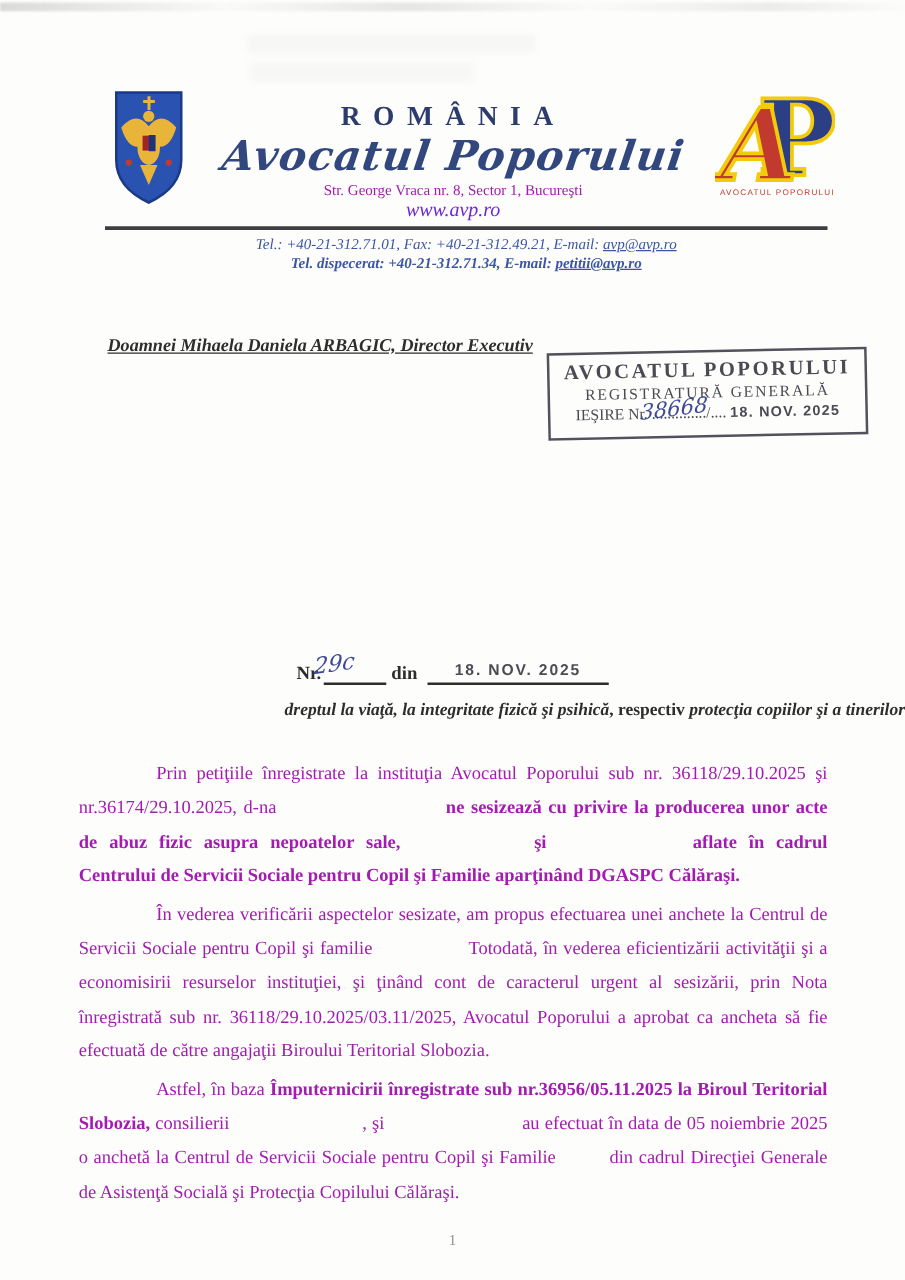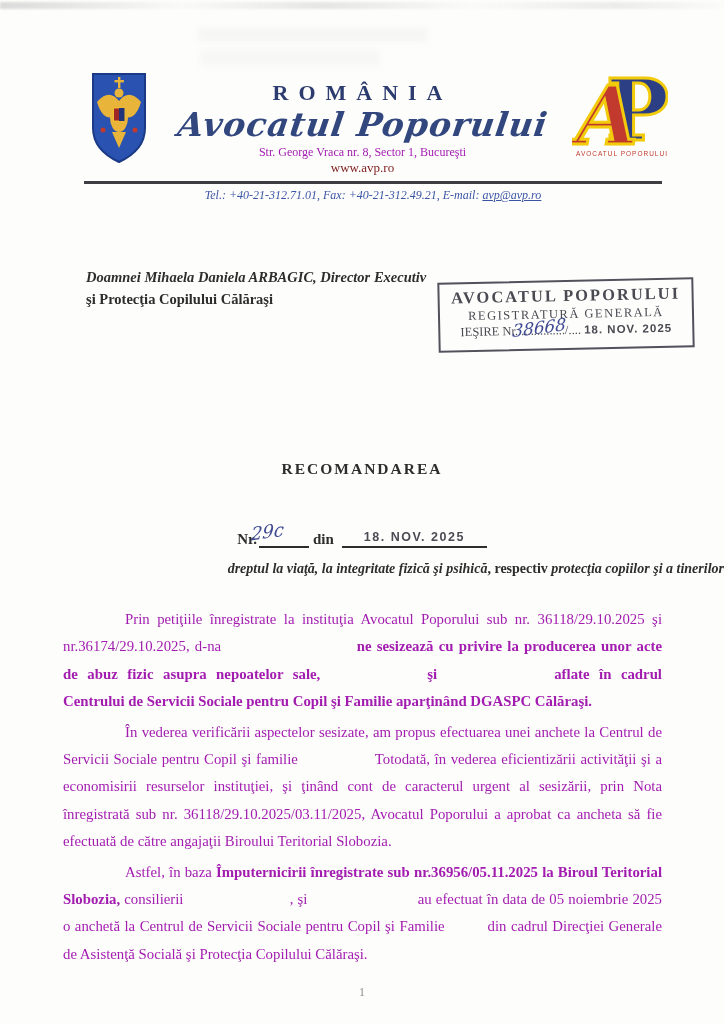--- a/index.html
+++ b/index.html
@@ -18,30 +18,30 @@
   .scan-smudge2{position:absolute;top:50px;left:200px;width:180px;height:16px;background:rgba(150,150,150,.06);filter:blur(3px);}
 
   
   .coat{position:absolute;left:90px;top:70px;width:58px;height:94px;}
   .hdr-center{position:absolute;left:165px;top:80px;width:395px;text-align:center;}
   .country{font-size:22px;font-weight:bold;letter-spacing:10px;color:#2d3c6e;}
   .script{display:inline-block;font-size:33px;font-style:italic;font-weight:bold;
     color:#31477e;transform:skewX(-8deg);letter-spacing:1px;line-height:36px;margin-top:1px;
     font-family:"DejaVu Serif",serif;}
   .address{font-size:12px;color:#a21caf;margin-top:2px;}
-  .website{font-size:13px;color:#7f1d1d;}
+  .website{font-size:16px;color:#6d28d9;font-style:italic;}
   .ap-logo{position:absolute;left:572px;top:64px;width:96px;height:104px;}
   .rule{position:absolute;left:84px;top:181px;width:578px;height:3px;background:#3e3e42;}
   .contact{position:absolute;left:84px;top:188px;width:578px;text-align:center;
     color:#3a55a4;font-size:12px;line-height:15px;font-style:italic;}
   .contact .l2{font-weight:bold;}
   .email{text-decoration:underline;}
 
   
-  .addressee{position:absolute;left:86px;top:268px;font-size:14.5px;line-height:18px;}
+  .addressee{position:absolute;left:86px;top:268px;font-size:14.5px;line-height:18px;text-decoration:underline;}
   .addr1{font-weight:bold;font-style:italic;}
   .addr2,.addr3{font-weight:bold;margin-top:6px;}
   .addr3{margin-top:4px;}
 
   
   .stamp{position:absolute;left:438px;top:280px;width:252px;height:66px;
     border:2px solid #52525c;transform:rotate(-1.2deg);color:#4a4a52;
     text-align:center;background:rgba(255,255,255,.0);}
   .stamp-l1{font-size:16.5px;letter-spacing:2px;margin-top:4px;font-weight:600;}
   .stamp-l2{font-size:12.5px;letter-spacing:1.5px;margin-top:1px;}
@@ -114,38 +114,37 @@
       <text x="34" y="76" font-family="'DejaVu Serif',serif" font-size="84" font-weight="bold" fill="#2c3f85" stroke="#f2cc0c" stroke-width="3">P</text>
       <text x="4" y="80" font-family="'DejaVu Serif',serif" font-size="80" font-weight="bold" font-style="italic" fill="#c23a2e" stroke="#f2cc0c" stroke-width="3">A</text>
       <text x="50" y="92" text-anchor="middle" font-family="'Liberation Sans',sans-serif" font-size="6.5" letter-spacing="1" fill="#c23a2e">AVOCATUL POPORULUI</text>
     </svg>
   </div>
 
   <div class="rule"></div>
 
   <div class="contact">
     <div class="l1"><span>Tel.: +40-21-312.71.01, Fax: +40-21-312.49.21, E-mail: </span><span class="email">avp@avp.ro</span></div>
+    <div class="l2"><span>Tel. dispecerat: +40-21-312.71.34, E-mail: </span><span class="email">petitii@avp.ro</span></div>
   </div>
 
   <div class="addressee">
     <div class="addr1">Doamnei Mihaela Daniela ARBAGIC, Director Executiv</div>
-    <div class="addr3">şi Protecţia Copilului Călăraşi</div>
   </div>
 
   <div class="stamp">
     <div class="stamp-l1">AVOCATUL POPORULUI</div>
     <div class="stamp-l2">REGISTRATURĂ GENERALĂ</div>
     <div class="stamp-l3">
       <span>IEŞIRE Nr. </span><span>..............</span><span>/</span><span>....</span>
       <span class="stamp-date">18. NOV. 2025</span>
       <span class="stamp-hw">38668</span>
     </div>
   </div>
 
-  <div class="rec-title">RECOMANDAREA</div>
 
   <div class="nr-line">
     <span>Nr.</span><span class="u1"><span class="hw-nr">29c</span></span><span>din</span><span class="u2"><span class="date-stamp">18. NOV. 2025</span></span>
   </div>
 
   <div class="subtitle2"><span class="b i">dreptul la viaţă, la integritate fizică şi psihică</span><span class="b">, respectiv </span><span class="b i">protecţia copiilor şi a tinerilor</span></div>
 
   <div class="body-text">
     <p><span>Prin petiţiile înregistrate la instituţia Avocatul Poporului sub nr. 36118/29.10.2025 şi nr.36174/29.10.2025, d-na </span><span class="gap" style="width: 125px;"></span><span> </span><span class="b">ne sesizează cu privire la producerea unor acte de abuz fizic asupra nepoatelor sale, </span><span class="gap" style="width: 88px;"></span><span class="b"> şi </span><span class="gap" style="width: 98px;"></span><span class="b"> aflate în cadrul Centrului de Servicii Sociale pentru Copil şi Familie aparţinând DGASPC Călăraşi.</span></p>
     <p><span>În vederea verificării aspectelor sesizate, am propus efectuarea unei anchete la Centrul de Servicii Sociale pentru Copil şi familie </span><span class="gap" style="width: 68px;"></span><span> Totodată, în vederea eficientizării activităţii şi a economisirii resurselor instituţiei, şi ţinând cont de caracterul urgent al sesizării, prin Nota înregistrată sub nr. 36118/29.10.2025/03.11/2025, Avocatul Poporului a aprobat ca ancheta să fie efectuată de către angajaţii Biroului Teritorial Slobozia.</span></p>

